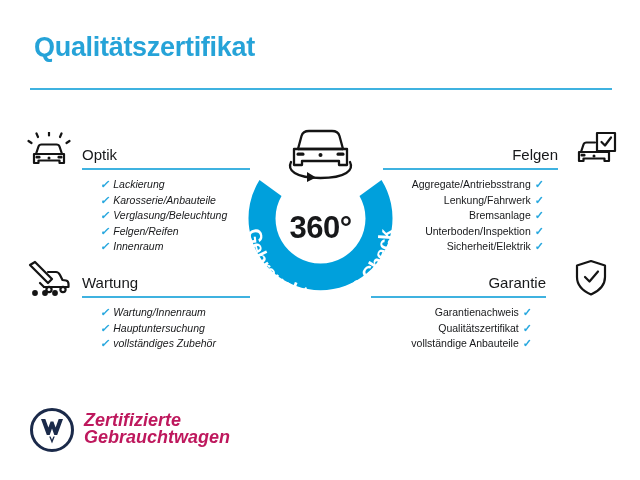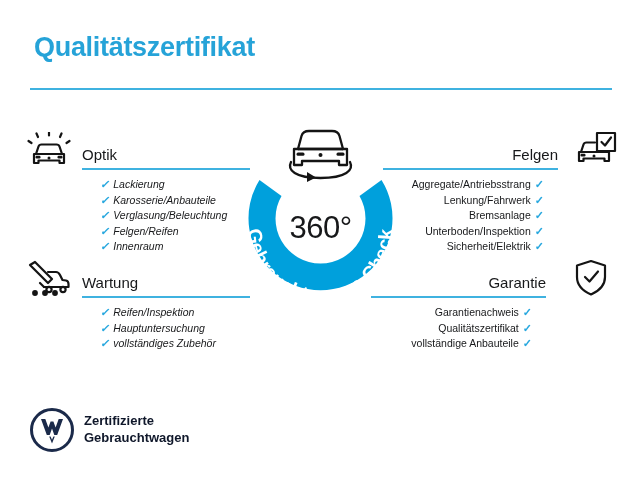--- a/index.html
+++ b/index.html
@@ -117,42 +117,43 @@
     width: 185px;
     height: 205px;
   }
   #badge-deg {
     position: absolute;
     left: 0;
     top: 92px;
     width: 185px;
     text-align: center;
     font-size: 31px;
-    font-weight: normal;
+    font-weight: bold;
     color: #17181A;
     letter-spacing: -0.5px;
   }
 
   
   #footer-logo {
     position: absolute;
     left: 30px;
     top: 408px;
     width: 44px;
     height: 44px;
   }
   #footer-text {
     position: absolute;
     left: 84px;
     top: 412px;
-    font-size: 13px;
+    font-size: 18px;
     font-weight: bold;
     line-height: 17px;
-    color: #0f172a;
+    color: #be185d;
     white-space: nowrap;
+    font-style: italic;
   }
 </style>
 </head>
 <body>
 
 <div id="page-title">Qualitätszertifikat</div>
 <div id="title-rule"></div>
 
 <div class="sec-icon" id="icon-optik">
   <svg viewBox="0 0 46 40" width="46" height="40">
@@ -250,21 +251,21 @@
     <li><span class="chk">✓</span><span>Innenraum</span></li>
   </ul>
 </div>
 
 <div class="section left" id="sec-wartung">
   <div class="sec-head">
     <div class="sec-title">Wartung</div>
     <div class="sec-rule"></div>
   </div>
   <ul class="list">
-    <li><span class="chk">✓</span><span>Reifen/Inspektion</span></li>
+    <li><span class="chk">✓</span><span>Wartung/Innenraum</span></li>
     <li><span class="chk">✓</span><span>Hauptuntersuchung</span></li>
     <li><span class="chk">✓</span><span>vollständiges Zubehör</span></li>
   </ul>
 </div>
 
 <div class="section right" id="sec-technik">
   <div class="sec-head">
     <div class="sec-title">Felgen</div>
     <div class="sec-rule"></div>
   </div>

